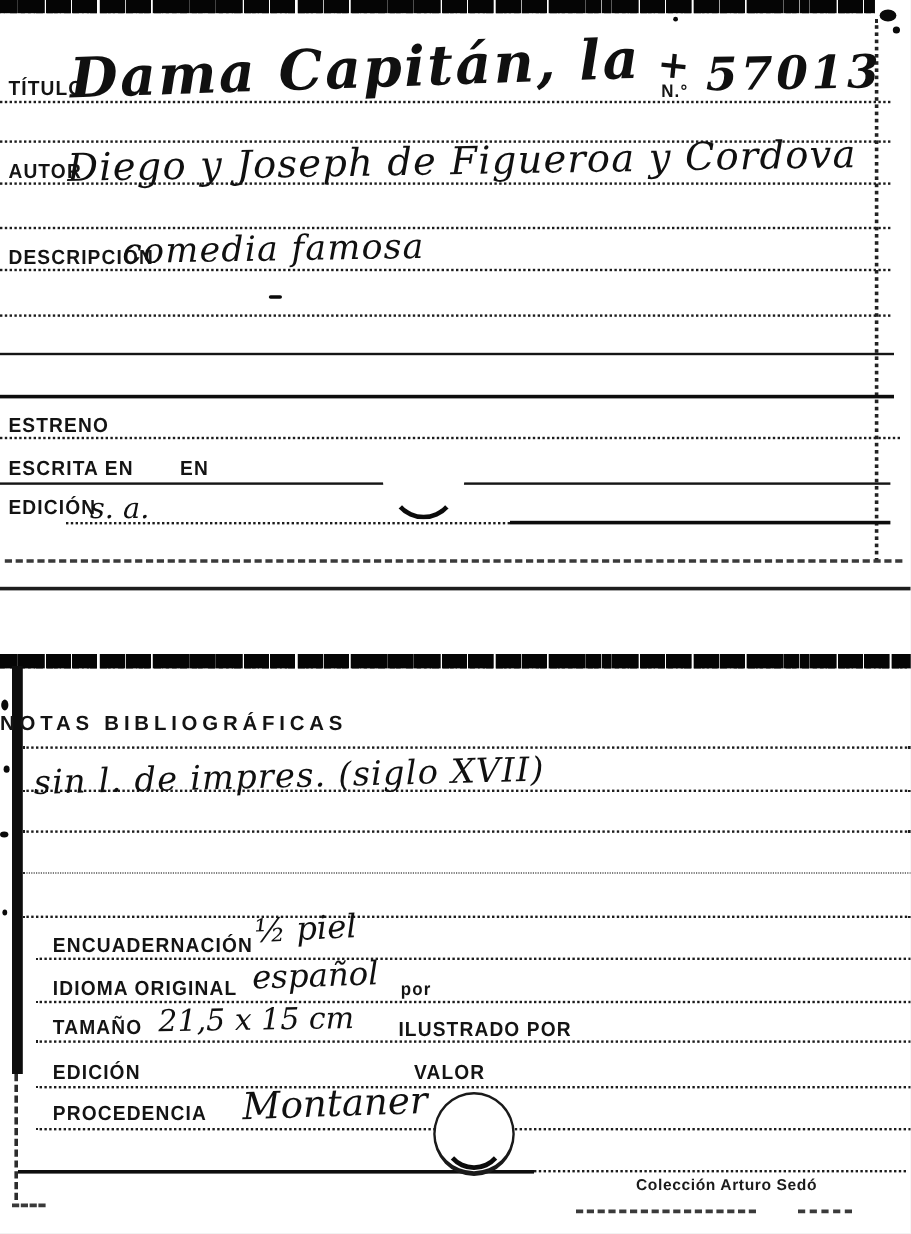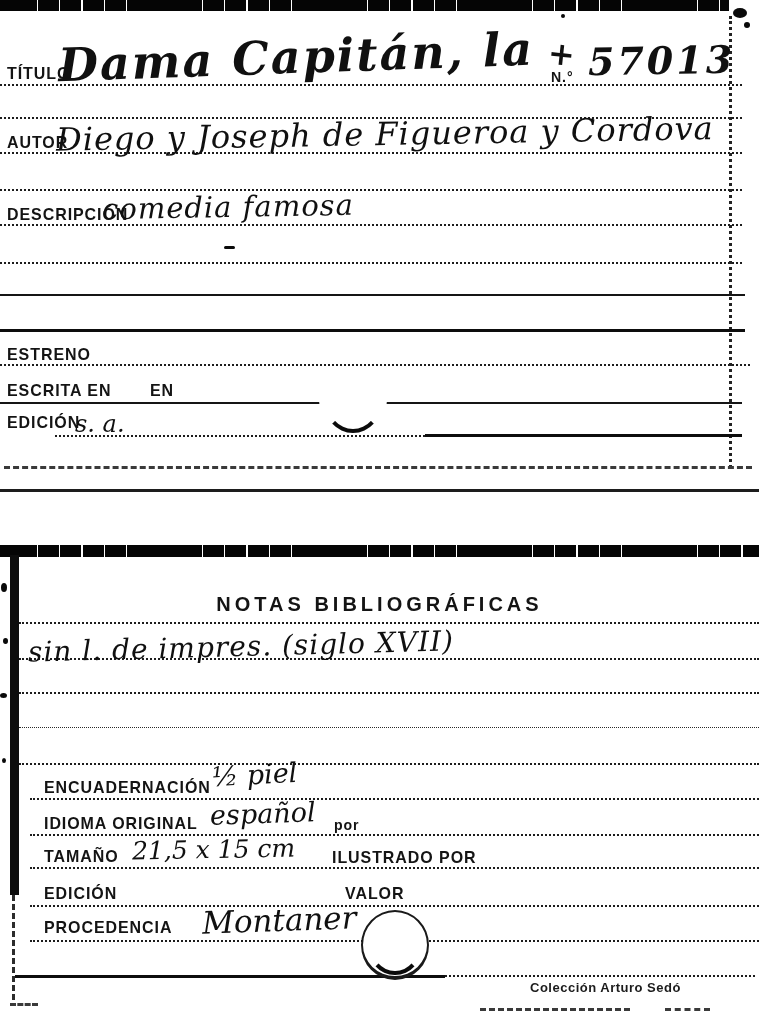--- a/index.html
+++ b/index.html
@@ -50,22 +50,22 @@
   
   .hole{position:absolute;border-radius:50%;background:#ffffff;z-index:6;}
   .hole .arc{
     position:absolute;left:4px;right:4px;bottom:1px;height:85%;
     border:4px solid transparent;border-bottom-color:#0b0b0b;
     border-radius:50%;
   }
   .hole-outlined{border:2px solid #1a1a1a;}
   .z2{z-index:2;} .z4{z-index:4;}
   .header-center{
-    position:absolute;width:100%;text-align:center;font-weight:700;
-    font-size:20px;letter-spacing:4px;color:#141414;
+    position:absolute;width:100%;font-weight:700;
+    font-size:17px;letter-spacing:4px;color:#141414;
   }
   .credit{
     position:absolute;font-weight:700;font-size:13px;letter-spacing:.5px;color:#1b1b1b;
   }
 </style>
 </head>
 <body>
 
 <div id="canvas">
 

